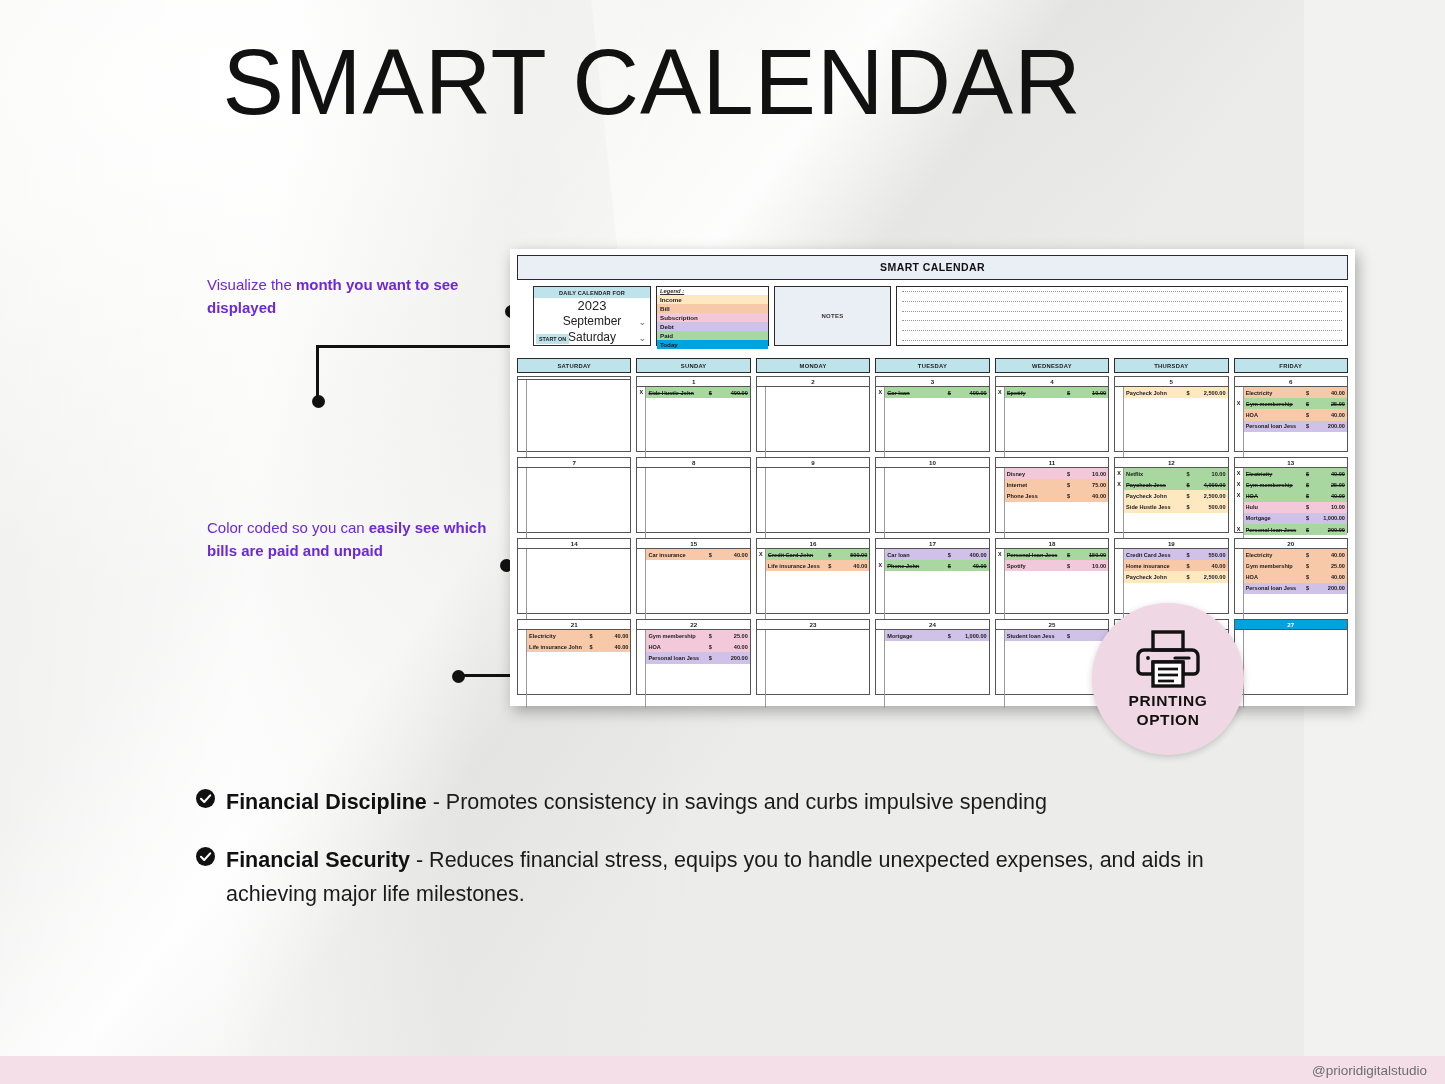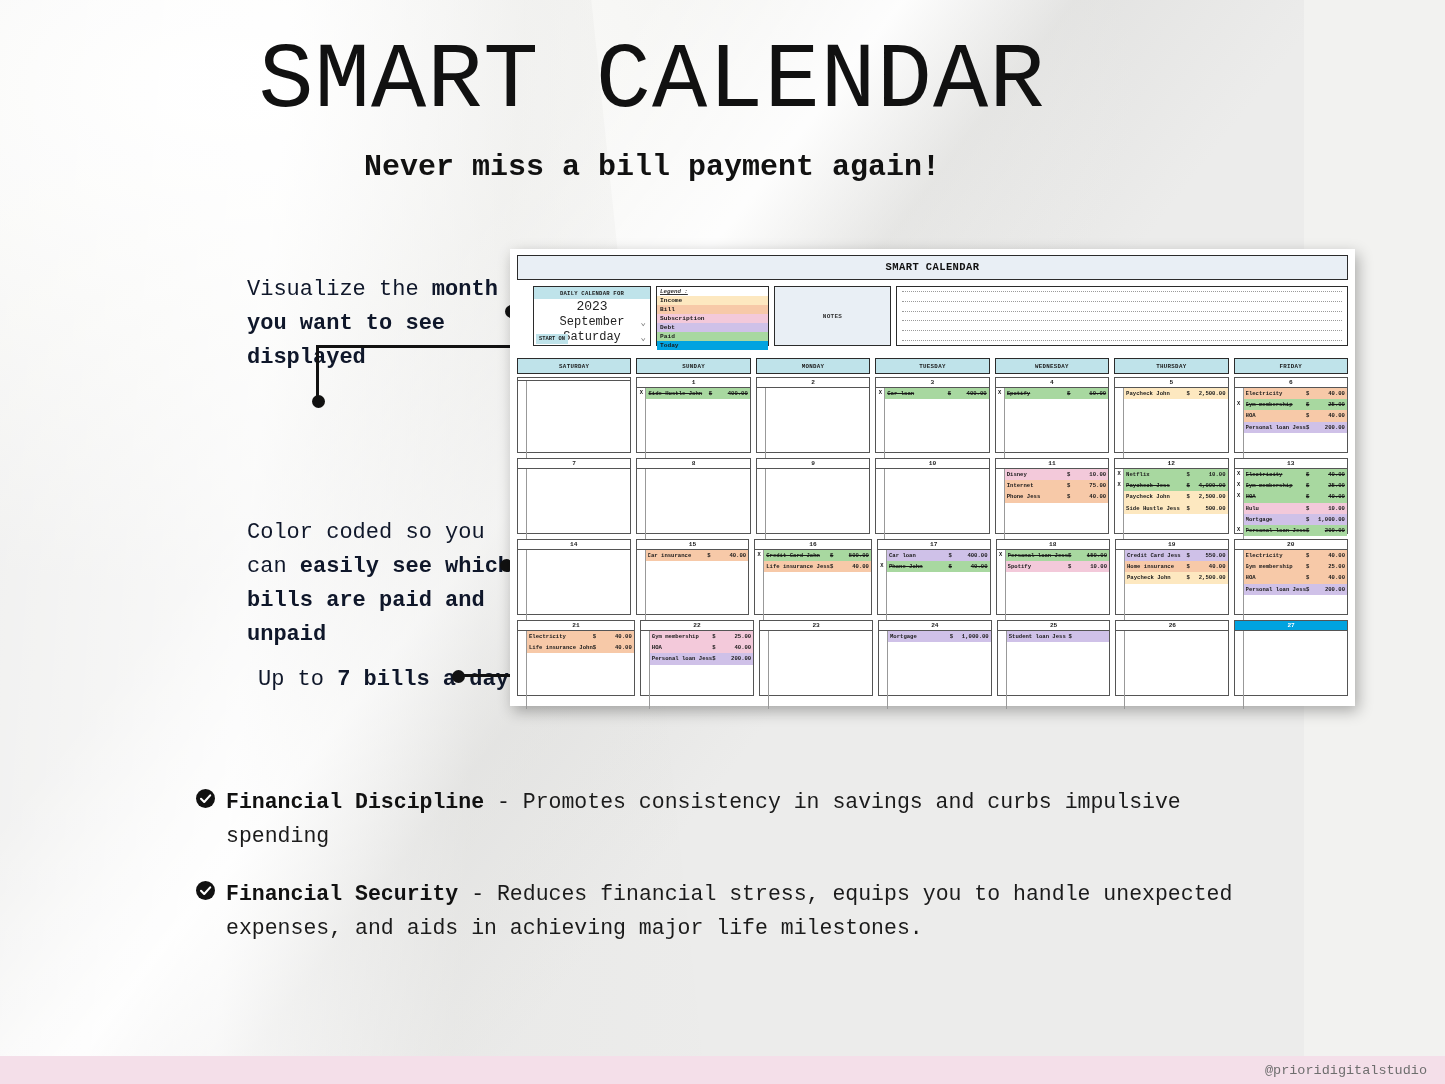--- a/index.html
+++ b/index.html
@@ -19,37 +19,37 @@
   }
   .bg::after{
     content:""; position:absolute; inset:0;
     background:linear-gradient(128deg, rgba(255,255,255,0) 30%, rgba(255,255,255,.85) 42%, rgba(210,210,208,.35) 50%, rgba(255,255,255,0) 62%);
   }
   .sheen2{
     position:absolute; left:-5%; top:-10%; width:55%; height:130%;
     background:linear-gradient(100deg, rgba(255,255,255,0) 0%, rgba(255,255,255,.7) 45%, rgba(230,230,228,.4) 70%, rgba(255,255,255,0) 100%);
     transform:rotate(-6deg);
   }
-  .wrap { position:relative; width:1304px; height:1084px;font-family:Liberation Mono, monospace; }
+  .wrap { position:relative; width:1304px; height:1084px; }
 
   
   .title {
     position:absolute; left:0; right:0; top:36px;
     text-align:center;
     font-size:92px; line-height:1.0;
     font-weight:400; letter-spacing:1px; color:#111;
   }
   .subtitle {
     position:absolute; left:0; right:0; top:150px;
     text-align:center;
     font-size:30px; font-weight:bold; color:#111;
   }
 
   
-  .callout { position:absolute; font-size:22px; line-height:1.55; color:#0f172a;margin-left:40px; }
+  .callout { position:absolute; font-size:15px; line-height:1.55; color:#6d28d9; }
   .callout b { font-weight:bold; }
   .c1 { left:207px; top:273px; width:290px; }
   .c2 { left:207px; top:412px; width:280px; }
   .c3 { left:207px; top:516px; width:280px; }
   .c4 { left:218px; top:663px; width:260px; }
 
   
   .ln { position:absolute; background:#111; }
   .dot { position:absolute; width:13px; height:13px; border-radius:50%; background:#111; }
 
@@ -130,30 +130,26 @@
   .footer span { font-size:13.5px; color:#6e6e6e; }
 </style>
 </head>
 <body>
 
 <div class="wrap">
   <div class="bg"></div>
   <div class="sheen2"></div>
 
   <div class="title">SMART CALENDAR</div>
-  <div class="subtitle">Never miss a bill payment again!</div>
 
   <div class="callout c1">
     <span>Visualize the </span><b>month you want to see displayed</b>
   </div>
   <div class="callout c3">
     <span>Color coded so you can </span><b>easily see which bills are paid and unpaid</b>
-  </div>
-  <div class="callout c4">
-    <span>Up to </span><b>7 bills a day</b>
   </div>
 
   <div class="dot" style="left:505px; top:305px;"></div>
   <div class="ln" style="left:512px; top:310px; width:60px; height:3px;"></div>
 
   <div class="dot" style="left:312px; top:395px;"></div>
   <div class="ln" style="left:316px; top:345px; width:3px; height:55px;"></div>
   <div class="ln" style="left:316px; top:345px; width:267px; height:3px;"></div>
   <div class="dot" style="left:577px; top:339px;"></div>
 
@@ -1048,20 +1044,34 @@
                   <div class="it blank"></div>
                   <div class="it blank"></div>
                 </div>
               </div>
             </div>
           </div>
         </div>
     </div>
   </div>
 
+  <div class="badge">
+    <svg width="74" height="60" viewBox="0 0 74 60">
+      <rect x="22" y="3" width="30" height="18" fill="none" stroke="#111" stroke-width="3.4"></rect>
+      <path d="M13 21 h48 a6 6 0 0 1 6 6 v14 a4 4 0 0 1 -4 4 h-11 v-12 h-30 v12 h-11 a4 4 0 0 1 -4 -4 v-14 a6 6 0 0 1 6 -6 z" fill="none" stroke="#111" stroke-width="3.4" stroke-linejoin="round"></path>
+      <circle cx="17" cy="29" r="1.9" fill="#111"></circle>
+      <line x1="44" y1="29" x2="58" y2="29" stroke="#111" stroke-width="3.2" stroke-linecap="round"></line>
+      <rect x="22" y="33" width="30" height="24" fill="#fff" stroke="#111" stroke-width="3.4"></rect>
+      <line x1="27" y1="40" x2="47" y2="40" stroke="#111" stroke-width="2.7"></line>
+      <line x1="27" y1="46" x2="47" y2="46" stroke="#111" stroke-width="2.7"></line>
+      <line x1="27" y1="52" x2="43" y2="52" stroke="#111" stroke-width="2.7"></line>
+    </svg>
+    <div class="badge-t">PRINTING</div>
+    <div class="badge-t">OPTION</div>
+  </div>
 
   <div class="bullets">
     <div class="bl">
       <div class="ic">
         <svg width="19" height="19" viewBox="0 0 19 19">
             <circle cx="9.5" cy="9.5" r="9.5" fill="#111"></circle>
             <path d="M5 9.8 L8.2 13 L14.2 6.4" fill="none" stroke="#fff" stroke-width="2.1" stroke-linecap="round" stroke-linejoin="round"></path>
           </svg>
       </div>
       <div class="tx">

